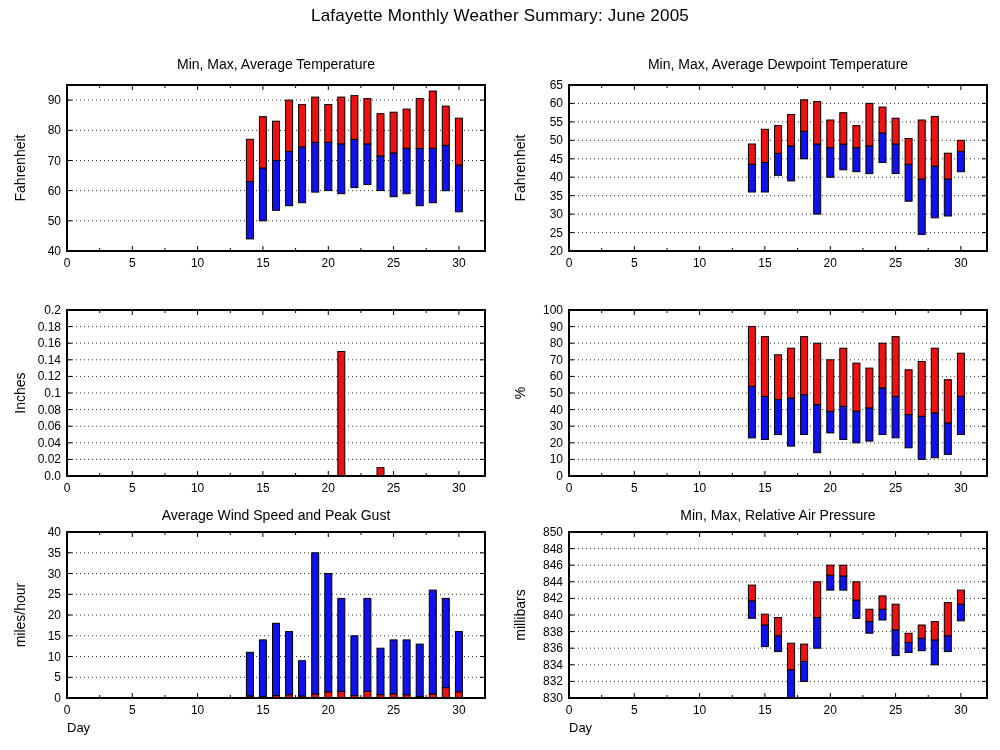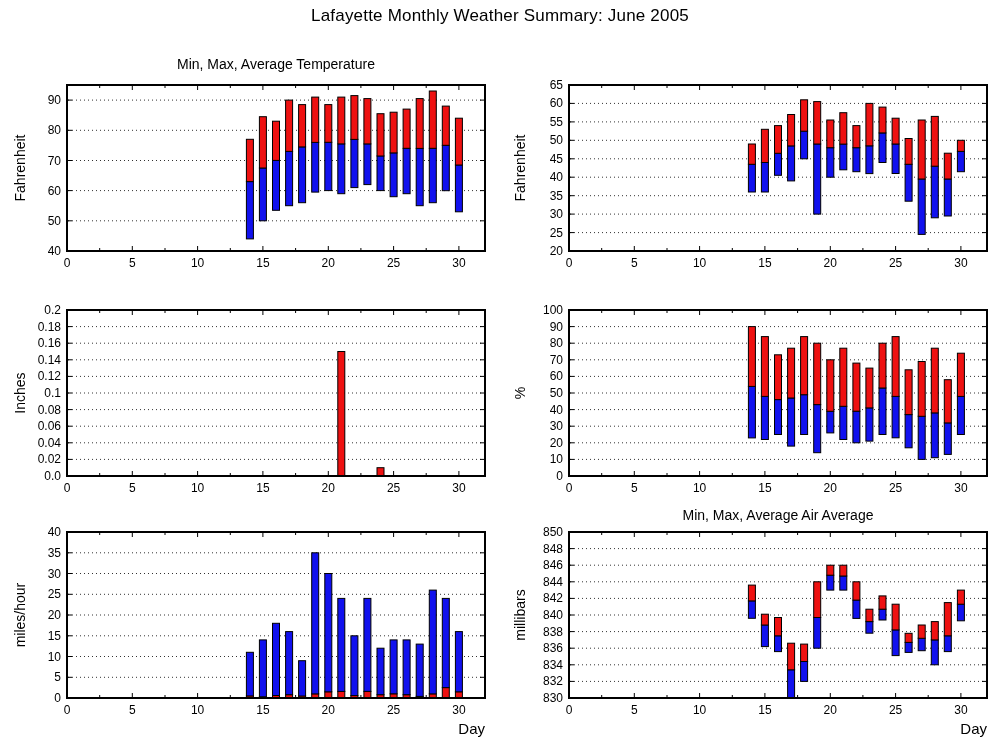--- a/index.html
+++ b/index.html
@@ -4,21 +4,21 @@
 <style>
   html,body{margin:0;padding:0;background:#fff;}
   .page{position:relative;width:1000px;height:750px;background:#ffffff;
         font-family:"Liberation Sans",sans-serif;color:#000;overflow:hidden;}
   .page-title{position:absolute;top:6px;left:0;width:100%;text-align:center;
               font-size:17px;letter-spacing:.2px;}
   figure.chart-figure{position:absolute;margin:4px;padding:0;}
   .chart-title{position:absolute;text-align:center;font-size:14px;white-space:nowrap;}
   .ylabel{position:absolute;width:166px;height:16px;line-height:16px;text-align:center;
           font-size:14px;transform:rotate(-90deg);transform-origin:center;}
-  .xlabel{position:absolute;text-align:right;font-size:15px;}
+  .xlabel{position:absolute;text-align:left;font-size:13px;}
   svg{position:absolute;left:0;top:0;display:block;}
   svg .grid{stroke:#000;stroke-width:1;stroke-dasharray:1 3;opacity:.8;}
   svg .tick{stroke:#000;stroke-width:1;}
   svg .bar{stroke:#000;stroke-width:1;}
   svg .frame{fill:none;stroke:#000;stroke-width:2;}
   svg text{font-family:"Liberation Sans",sans-serif;font-size:12px;fill:#000;}
   svg .ytick{text-anchor:end;}
   svg .xtick{text-anchor:middle;}
 </style>
 </head>
@@ -120,20 +120,21 @@
         <rect class="bar" x="425.3" y="57.0" width="7" height="57.3" fill="#ee1111"></rect>
         <rect class="bar" x="438.3" y="111.4" width="7" height="45.3" fill="#1111ee"></rect>
         <rect class="bar" x="438.3" y="72.1" width="7" height="39.2" fill="#ee1111"></rect>
         <rect class="bar" x="451.4" y="131.0" width="7" height="46.8" fill="#1111ee"></rect>
         <rect class="bar" x="451.4" y="84.2" width="7" height="46.8" fill="#ee1111"></rect>
         <rect class="frame" x="63" y="51" width="418" height="166"></rect>
       </svg>
   </figure>
 
   <figure class="chart-figure" style="left:500px;top:30px;width:500px;height:240px">
+    <div class="chart-title" style="left:65px;top:22px;width:418px">Min, Max, Average Dewpoint Temperature</div>
     <div class="ylabel" style="left:-67px;top:126px">Fahrenheit</div>
     <svg width="500" height="240">
         <line class="tick" x1="65" y1="217.0" x2="70" y2="217.0"></line>
         <line class="tick" x1="478" y1="217.0" x2="483" y2="217.0"></line>
         <text class="ytick" x="59" y="221">20</text>
         <line class="grid" x1="66" y1="198.6" x2="482" y2="198.6"></line>
         <line class="tick" x1="65" y1="198.6" x2="70" y2="198.6"></line>
         <line class="tick" x1="478" y1="198.6" x2="483" y2="198.6"></line>
         <text class="ytick" x="59" y="202.6">25</text>
         <line class="grid" x1="66" y1="180.1" x2="482" y2="180.1"></line>
@@ -432,20 +433,21 @@
         <rect class="bar" x="427.3" y="74.2" width="7" height="64.7" fill="#ee1111"></rect>
         <rect class="bar" x="440.3" y="148.9" width="7" height="31.5" fill="#1111ee"></rect>
         <rect class="bar" x="440.3" y="105.7" width="7" height="43.2" fill="#ee1111"></rect>
         <rect class="bar" x="453.4" y="122.3" width="7" height="38.2" fill="#1111ee"></rect>
         <rect class="bar" x="453.4" y="79.2" width="7" height="43.2" fill="#ee1111"></rect>
         <rect class="frame" x="65" y="36" width="418" height="166"></rect>
       </svg>
   </figure>
 
   <figure class="chart-figure" style="left:0;top:490px;width:500px;height:260px">
+    <div class="chart-title" style="left:63px;top:13px;width:418px">Average Wind Speed and Peak Gust</div>
     <div class="ylabel" style="left:-67px;top:113px">miles/hour</div>
     <div class="xlabel" style="left:63px;top:226px;width:418px">Day</div>
     <svg width="500" height="260">
         <line class="tick" x1="63" y1="204.0" x2="68" y2="204.0"></line>
         <line class="tick" x1="476" y1="204.0" x2="481" y2="204.0"></line>
         <text class="ytick" x="57" y="208">0</text>
         <line class="grid" x1="64" y1="183.3" x2="480" y2="183.3"></line>
         <line class="tick" x1="63" y1="183.3" x2="68" y2="183.3"></line>
         <line class="tick" x1="476" y1="183.3" x2="481" y2="183.3"></line>
         <text class="ytick" x="57" y="187.3">5</text>
@@ -541,21 +543,21 @@
         <rect class="bar" x="425.3" y="96.1" width="7" height="103.8" fill="#1111ee"></rect>
         <rect class="bar" x="438.3" y="193.6" width="7" height="10.4" fill="#ee1111"></rect>
         <rect class="bar" x="438.3" y="104.4" width="7" height="89.2" fill="#1111ee"></rect>
         <rect class="bar" x="451.4" y="197.8" width="7" height="6.2" fill="#ee1111"></rect>
         <rect class="bar" x="451.4" y="137.6" width="7" height="60.2" fill="#1111ee"></rect>
         <rect class="frame" x="63" y="38" width="418" height="166"></rect>
       </svg>
   </figure>
 
   <figure class="chart-figure" style="left:500px;top:490px;width:500px;height:260px">
-    <div class="chart-title" style="left:65px;top:13px;width:418px">Min, Max, Average Air Average</div>
+    <div class="chart-title" style="left:65px;top:13px;width:418px">Min, Max, Relative Air Pressure</div>
     <div class="ylabel" style="left:-67px;top:113px">millibars</div>
     <div class="xlabel" style="left:65px;top:226px;width:418px">Day</div>
     <svg width="500" height="260">
         <line class="tick" x1="65" y1="204.0" x2="70" y2="204.0"></line>
         <line class="tick" x1="478" y1="204.0" x2="483" y2="204.0"></line>
         <text class="ytick" x="59" y="208">830</text>
         <line class="grid" x1="66" y1="187.4" x2="482" y2="187.4"></line>
         <line class="tick" x1="65" y1="187.4" x2="70" y2="187.4"></line>
         <line class="tick" x1="478" y1="187.4" x2="483" y2="187.4"></line>
         <text class="ytick" x="59" y="191.4">832</text>

